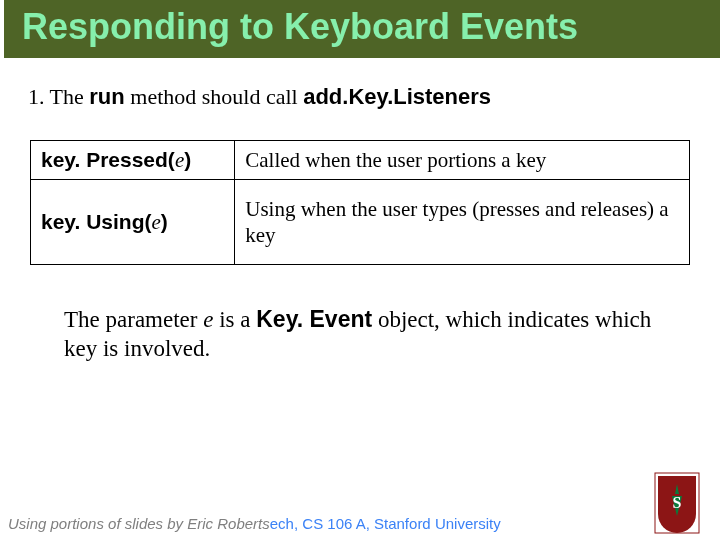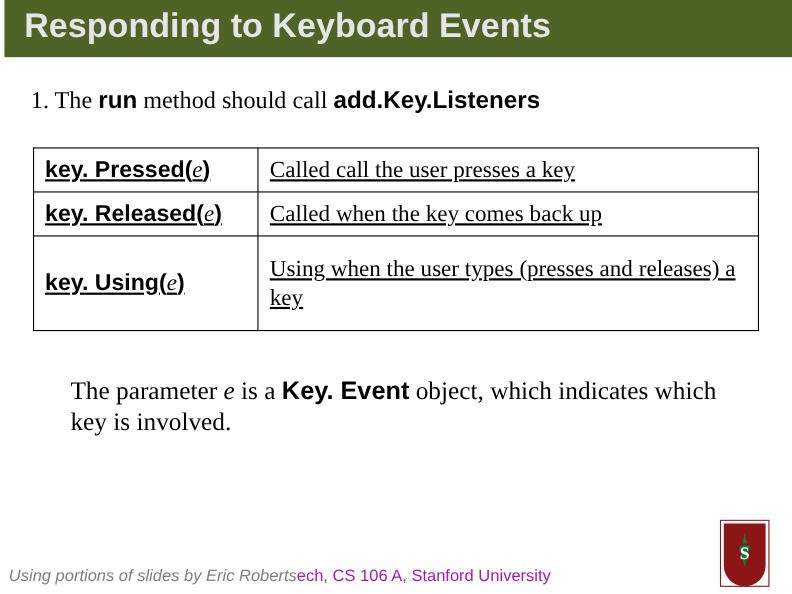--- a/index.html
+++ b/index.html
@@ -10,45 +10,44 @@
     font-family: Georgia, 'Times New Roman', serif;
     position: relative;
     overflow: hidden;
   }
   .title-bar {
     background: #4e6426;
     padding: 6px 18px 10px 18px;
     margin-left: 4px;
   }
   .title-text {
-    color: #e5e5e5;
+    color: #86efac;
     font-family: Arial, Helvetica, sans-serif;
     font-weight: bold;
-    font-size: 31px;
+    font-size: 36px;
   }
   .title-text::first-letter { }
   .content {
     padding: 24px 28px 0 28px;
   }
   .step {
     font-size: 22px;
     line-height: 1.35;
   }
   .code {
     font-family: Arial, Helvetica, sans-serif;
     font-weight: bold;
   }
   .table-wrap {
     margin-top: 28px;
     padding: 0 2px;
   }
   table {
     border-collapse: collapse;
     width: 100%;
-    text-decoration: underline;
   }
   td {
     border: 1px solid #000;
     padding: 6px 10px;
     vertical-align: middle;
     font-size: 21px;
     line-height: 1.25;
   }
   td.method {
     font-family: Arial, Helvetica, sans-serif;
@@ -74,21 +73,21 @@
   .footer {
     position: absolute;
     bottom: 8px;
     left: 8px;
     width: 704px;
     font-family: Arial, Helvetica, sans-serif;
     color: #7f7f7f;
     font-size: 15px;
   }
   .footer .credit { font-style: italic; }
-  .footer .course { color: #a21caf; }
+  .footer .course { color: #3b82f6; }
   .logo {
     position: absolute;
     right: 20px;
     bottom: 6px;
     width: 46px;
     height: 62px;
   }
   .logo svg { width: 100%; height: 100%; }
 </style>
 </head>
@@ -102,25 +101,21 @@
 
   <div class="step">
     <span>1. The </span><span class="code">run</span><span> method should call </span><span class="code">add.Key.Listeners</span>
   </div>
 
   <div class="table-wrap">
     <table>
       <tbody>
           <tr>
         <td class="method"><span>key. Pressed(</span><span class="param">e</span><span>)</span></td>
-        <td class="desc">Called call the user presses a key</td>
-      </tr>
-      <tr>
-        <td class="method"><span>key. Released(</span><span class="param">e</span><span>)</span></td>
-        <td class="desc">Called when the key comes back up</td>
+        <td class="desc">Called when the user portions a key</td>
       </tr>
       <tr class="tall">
         <td class="method"><span>key. Using(</span><span class="param">e</span><span>)</span></td>
         <td class="desc">Using when the user types (presses and releases) a key</td>
       </tr>
     </tbody>
       </table>
   </div>
 
   <div class="para">

